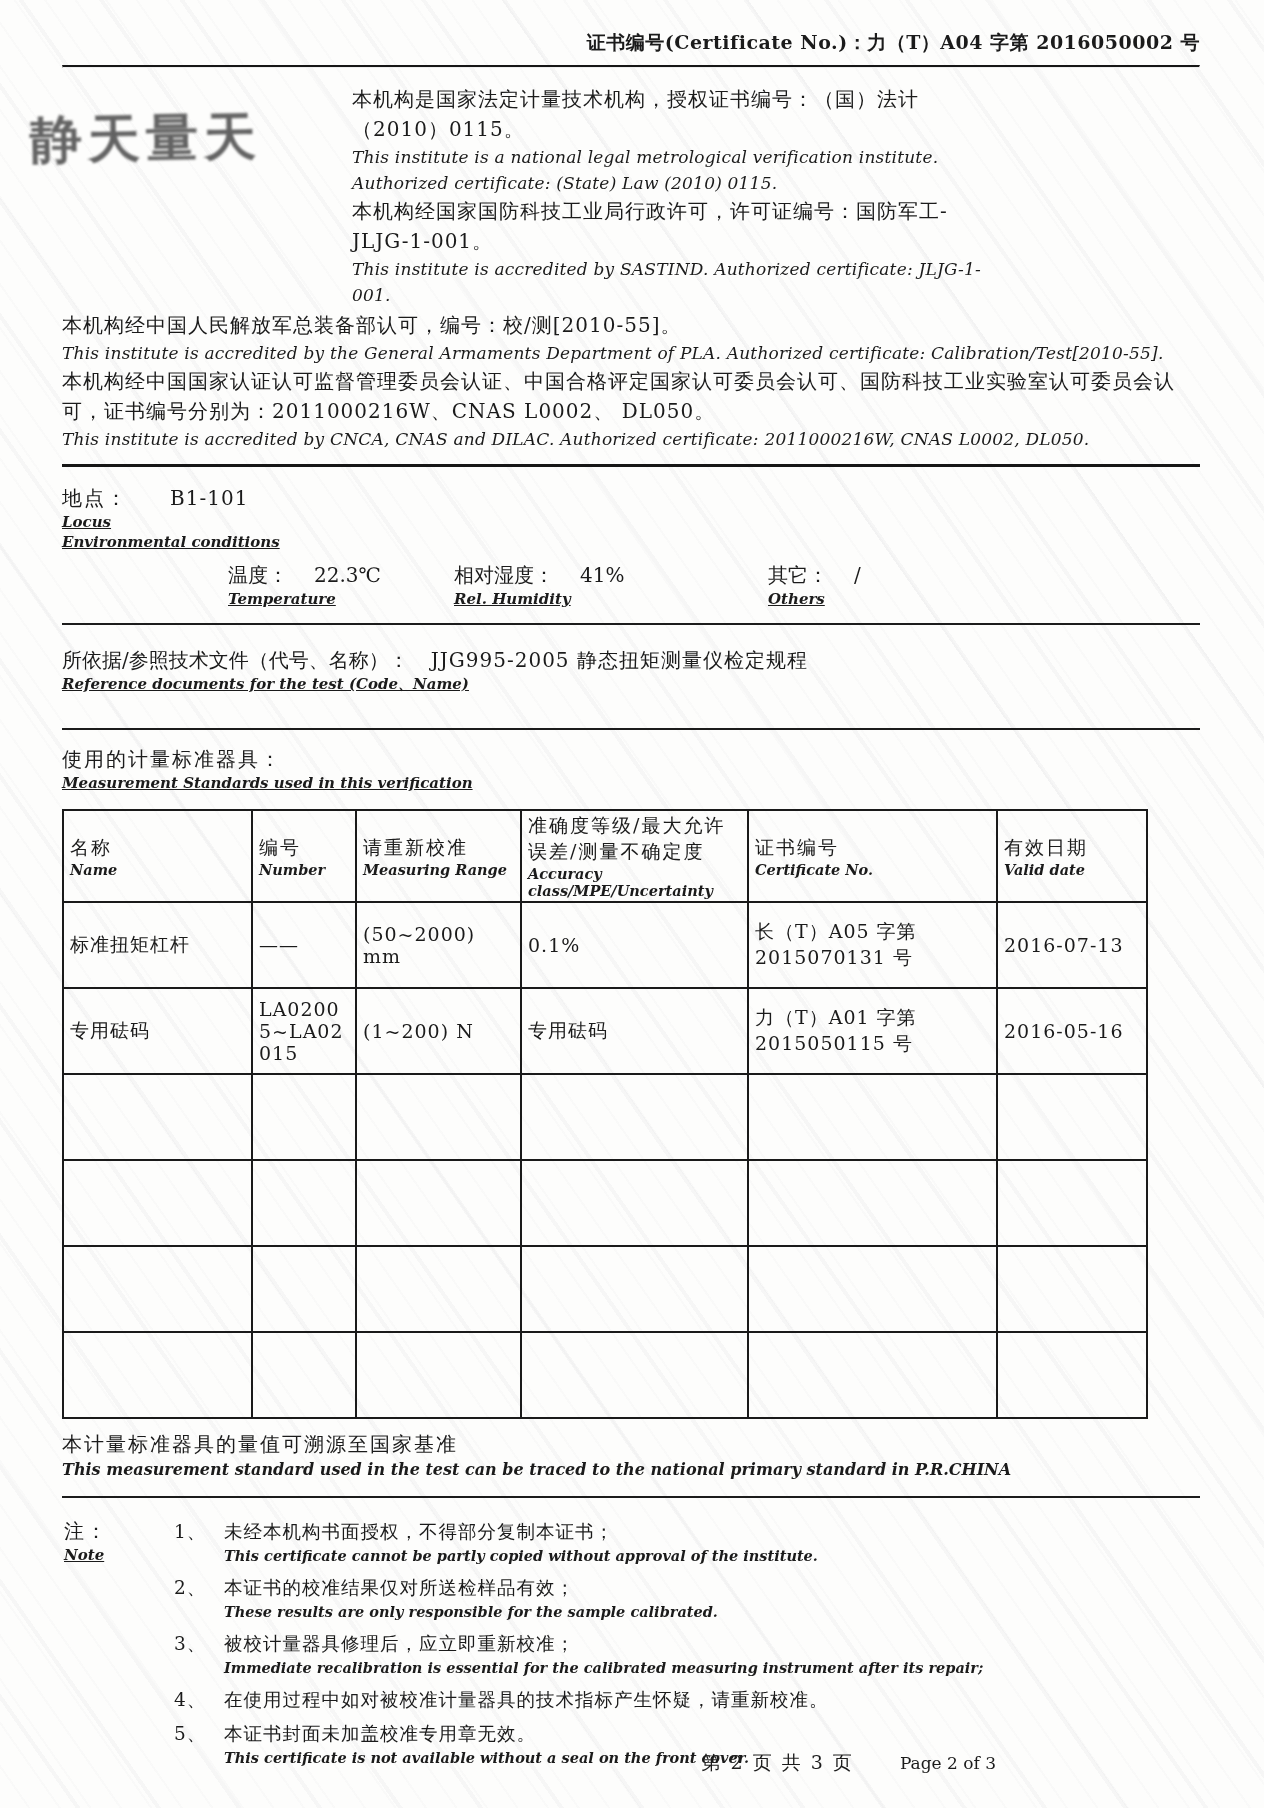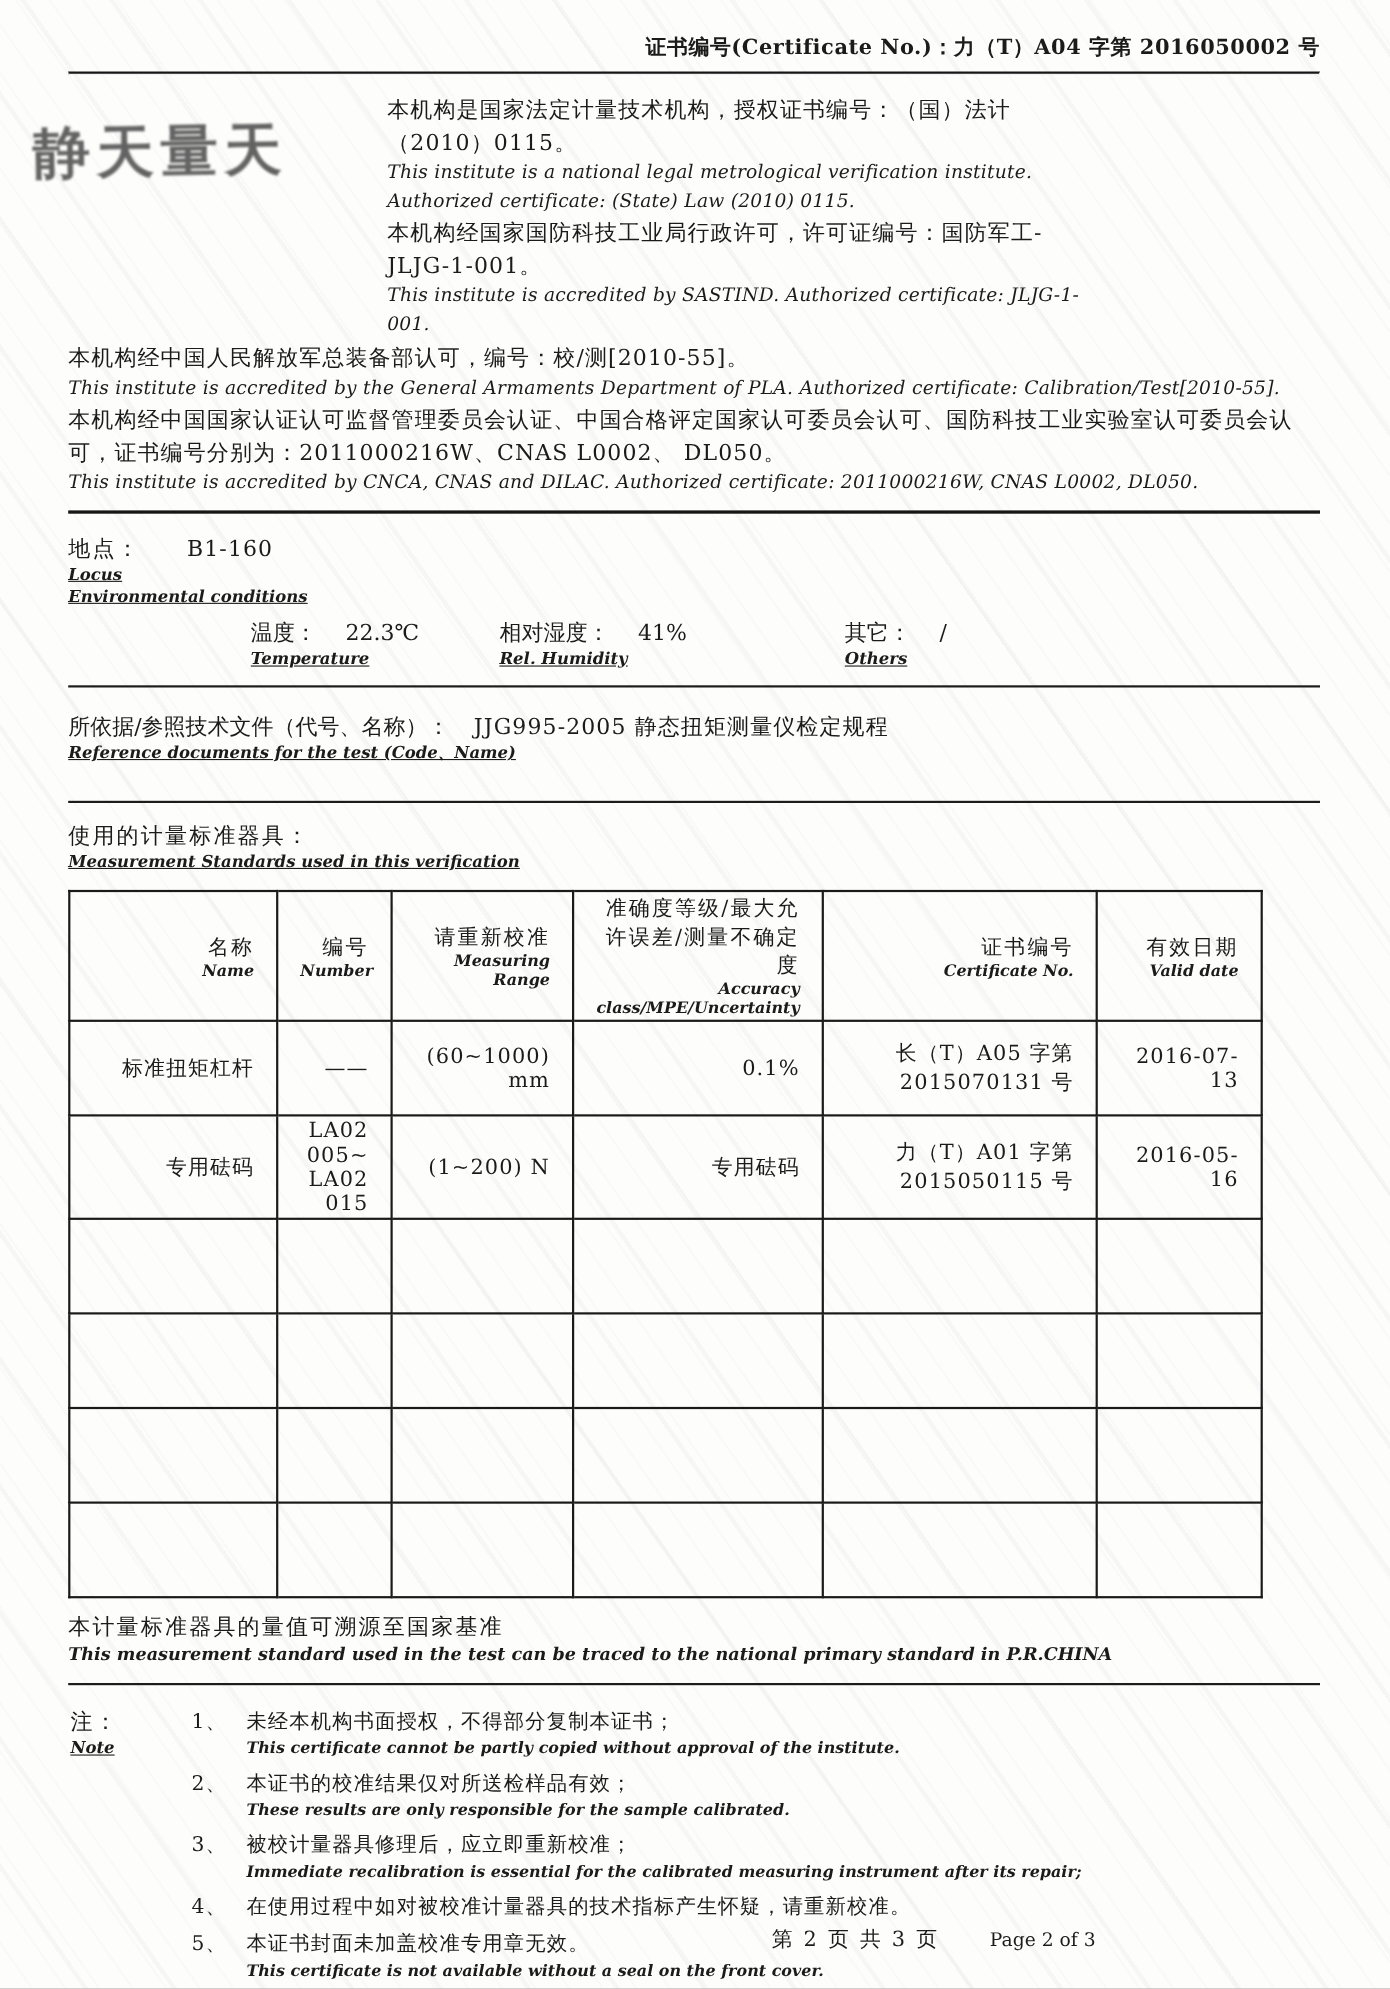--- a/index.html
+++ b/index.html
@@ -73,23 +73,23 @@
   .standards-label { margin-top:16px; }
 
   table.standards {
     margin-top:16px;
     border-collapse:collapse;
     table-layout:fixed;
     width:1084px;
   }
   table.standards td, table.standards th {
     border:2px solid #1a1a1a;
-    text-align:right; vertical-align:middle;
+    text-align:left; vertical-align:middle;
     font-weight:normal;
-    padding:2px 20px;
+    padding:2px 6px;
   }
   table.standards th .hdr-zh { font-size:19px; letter-spacing:2px; }
   table.standards th .hdr-en { font-size:14.5px; font-weight:bold; font-style:italic; letter-spacing:0; }
   table.standards td { font-size:19px; letter-spacing:1px; }
   tr.hdr-row { height:84px; }
   tr.data-row { height:86px; }
   td.cell-number { word-break:break-all; font-size:17px; letter-spacing:0; }
   td.cell-cert { letter-spacing:.5px; }
 
   
@@ -141,21 +141,21 @@
         <div class="en-p">This institute is accredited by the General Armaments Department of PLA. Authorized certificate: Calibration/Test[2010-55].</div>
         <div class="zh-p">本机构经中国国家认证认可监督管理委员会认证、中国合格评定国家认可委员会认可、国防科技工业实验室认可委员会认可，证书编号分别为：2011000216W、CNAS L0002、 DL050。</div>
         <div class="en-p">This institute is accredited by CNCA, CNAS and DILAC. Authorized certificate: 2011000216W, CNAS L0002, DL050.</div>
       </div>
     </div>
 
     <hr class="rule-heavy thick-divider">
 
     <div class="loc-block">
       <div class="label-zh loc-line">
-        <span>地点：</span><span class="value">B1-160</span>
+        <span>地点：</span><span class="value">B1-101</span>
       </div>
       <div class="label-en-bold">Locus</div>
       <div class="label-en-bold">Environmental conditions</div>
 
       <div class="env-values">
         <div class="env-cell env-temp">
           <div class="env-line">
             <span>温度：</span><span class="value">22.3℃</span>
           </div>
           <div class="label-en-bold">Temperature</div>
@@ -225,21 +225,21 @@
           <div class="hdr-en">Certificate No.</div>
         </th>
         <th>
           <div class="hdr-zh">有效日期</div>
           <div class="hdr-en">Valid date</div>
         </th>
       </tr>
       <tr class="data-row">
         <td>标准扭矩杠杆</td>
         <td class="cell-number">——</td>
-        <td>(60~1000) mm</td>
+        <td>(50~2000) mm</td>
         <td>0.1%</td>
         <td class="cell-cert">长（T）A05 字第 2015070131 号</td>
         <td>2016-07-13</td>
       </tr>
       <tr class="data-row">
         <td>专用砝码</td>
         <td class="cell-number">LA02005~LA02015</td>
         <td>(1~200) N</td>
         <td>专用砝码</td>
         <td class="cell-cert">力（T）A01 字第 2015050115 号</td>

